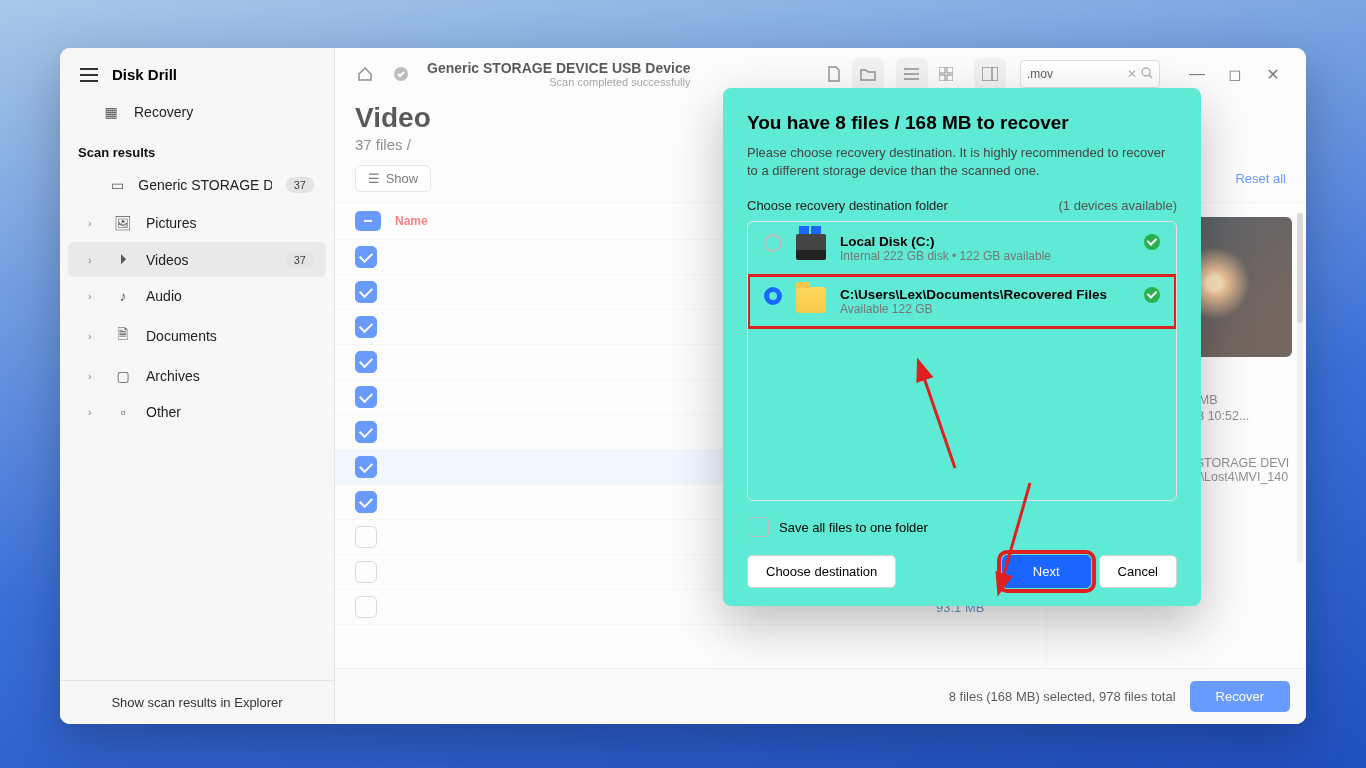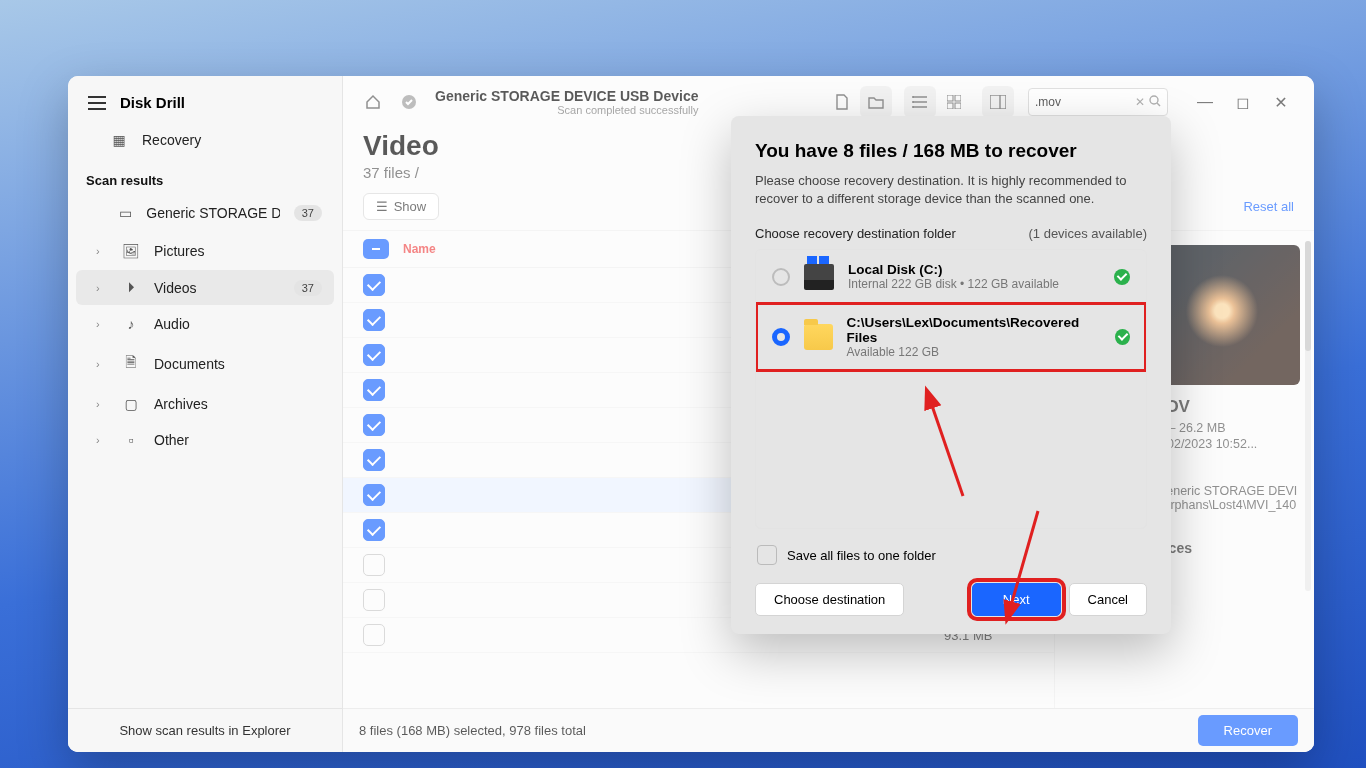--- a/index.html
+++ b/index.html
@@ -1,17 +1,17 @@
 <!DOCTYPE html>
 <html><head>
 <meta charset="utf-8">
 <style>
   * { box-sizing: border-box; margin: 0; padding: 0; font-family: "Segoe UI", Arial, sans-serif; }
   body { background: linear-gradient(170deg, #a8c8e8 0%, #3a6fd8 60%, #2050c0 100%); width:1366px; height:768px; overflow:hidden; position:relative;}
-  .window { position:absolute; left:68px; top:48px; width:1246px; height:676px; background:#f7f7f7; border-radius:10px; box-shadow:0 18px 50px rgba(0,0,0,.25); overflow:hidden; display:flex;margin-top:28px;}
+  .window { position:absolute; left:60px; top:48px; width:1246px; height:676px; background:#f7f7f7; border-radius:10px; box-shadow:0 18px 50px rgba(0,0,0,.25); overflow:hidden; display:flex;}
   
   .sidebar { width:275px; border-right:1px solid #e5e5e5; display:flex; flex-direction:column; background:#f7f7f7;}
   .sb-header { display:flex; align-items:center; gap:14px; padding:18px 18px 10px 20px;}
   .hamburger svg,.icon-svg svg{display:block;}
   .app-title { font-size:15px; font-weight:600;}
   .sb-item { display:flex; align-items:center; gap:14px; padding:9px 12px 9px 26px; border-radius:6px; margin:2px 8px; cursor:pointer; font-size:14px; color:#222;}
   .sb-item.top { padding-left:34px;}
   .sb-item.child { padding-left:20px;}
   .sb-heading { font-size:13px; font-weight:600; padding:14px 0 6px 18px; color:#111;}
   .sb-item .chev { width:12px; color:#888; font-size:11px;}
@@ -46,42 +46,42 @@
   .th-check div{width:8px;height:2px;background:#fff;}
   .th-name{flex:1; font-weight:600; color:#ef4444;}
   .th-size{width:90px; text-align:left; padding-right:14px; font-weight:600; color:#222;}
   .popicon{color:#888; width:20px;}
   .row { display:flex; align-items:center; padding:6px 20px; font-size:13px; border-bottom:1px solid #f1f1f1;}
   .row.sel{ background:#eaf1ff;}
   .cbox{ width:22px;height:22px;border-radius:5px;border:1.5px solid #c7c7c7; margin-right:18px; display:flex; align-items:center; justify-content:center;}
   .cbox.on{ background:#1a66ff; border-color:#1a66ff;}
   .cbox.on::after{content:"";width:6px;height:10px;border:solid #fff;border-width:0 2px 2px 0; transform:rotate(45deg); margin-bottom:2px;}
   .rname{flex:1; color:#333; overflow:hidden; white-space:nowrap;}
-  .rsize{width:90px; color:#404040;}
+  .rsize{width:90px; color:#0369a1;}
   
   .details { width:260px; border-left:1px solid #eee; padding:14px 14px 0 14px; font-size:13px; color:#333; position:relative;}
   .details .thumb{ width:100%; height:140px; border-radius:6px; background:linear-gradient(135deg,#0a1018 40%,#28140c 80%); position:relative; overflow:hidden; margin-bottom:12px;}
   .thumb .blob{position:absolute; right:30px; top:30px; width:120px; height:90px; background:radial-gradient(circle at 60% 40%, #f9d49a 8%, #e0a060 14%, rgba(0,0,0,0) 40%);} 
   .details h3{font-size:17px; font-weight:600; margin-bottom:4px;}
   .details .line{color:#555; font-size:12.5px; margin-bottom:2px;}
   .details h4{font-size:14px; margin-top:14px; margin-bottom:3px;}
   .details .scrollbar{position:absolute; right:3px; top:10px; width:6px; height:350px; background:#e8e8e8; border-radius:3px;}
   .details .scrollbar div{width:100%; height:110px; background:#c4c4c4; border-radius:3px;}
   
-  .bottombar { height:44px; border-top:1px solid #e4e4e4; display:flex; align-items:center; justify-content:space-between; padding:0 16px; gap:14px; font-size:13px; background:#f7f7f7;}
+  .bottombar { height:56px; border-top:1px solid #e4e4e4; display:flex; align-items:center; justify-content:flex-end; padding:0 16px; gap:14px; font-size:13px; background:#f7f7f7;}
   .recoverbtn { background:#1a66ff; color:#fff; border:none; padding:8px 26px; border-radius:5px; font-size:13px;}
   
   .overlay{ position:absolute; inset:0; background:rgba(255,255,255,.35);}    
-  .modal { position:absolute; left:388px; top:40px; width:440px; background:#e5e5e5; border-radius:8px; box-shadow:0 18px 50px rgba(0,0,0,.25); padding:24px 24px 18px 24px;}
+  .modal { position:absolute; left:388px; top:40px; width:478px; background:#5eead4; border-radius:8px; box-shadow:0 18px 50px rgba(0,0,0,.25); padding:24px 24px 18px 24px;}
   .modal h2{ font-size:19px; font-weight:600; margin-bottom:10px;}
   .modal p{ font-size:13px; color:#444; line-height:1.4; margin-bottom:18px;}
   .modal .rowlabel{ display:flex; font-size:13px; color:#222; margin-bottom:8px;}
   .modal .rowlabel span:last-child{margin-left:auto; color:#555;}
   .destlist{ border:1px solid #e3e3e3; border-radius:6px; overflow:hidden; height:280px;}
-  .dest { display:flex; align-items:center; gap:14px; padding:12px 16px; cursor:pointer;}
+  .dest { display:flex; align-items:flex-start; gap:14px; padding:12px 16px; cursor:pointer;}
   .dest .radio{width:18px;height:18px;border:2px solid #bcbcbc;border-radius:50%; flex-shrink:0;}
   .dest.selected .radio{border-color:#1a66ff; border-width:5px;}
   .dest .dicon{width:30px;height:26px;}
   .dest .dtext .d1{font-size:13.5px; font-weight:600;}
   .dest .dtext .d2{font-size:12px; color:#777;}
   .dest .ok{margin-left:auto; width:16px;height:16px;border-radius:50%;background:#2bb14c; position:relative;}
   .dest .ok::after{content:"";position:absolute;left:5px;top:2px;width:4px;height:7px;border:solid #fff;border-width:0 2px 2px 0;transform:rotate(45deg);}    
   .dest.highlight{ outline:3px solid #e02020; outline-offset:-2px;}
   .savecheck{display:flex; align-items:center; gap:10px; margin:16px 0 18px 2px; font-size:13px;}
   .savecheck .box{width:20px;height:20px;border:1.5px solid #bbb;border-radius:4px;}

